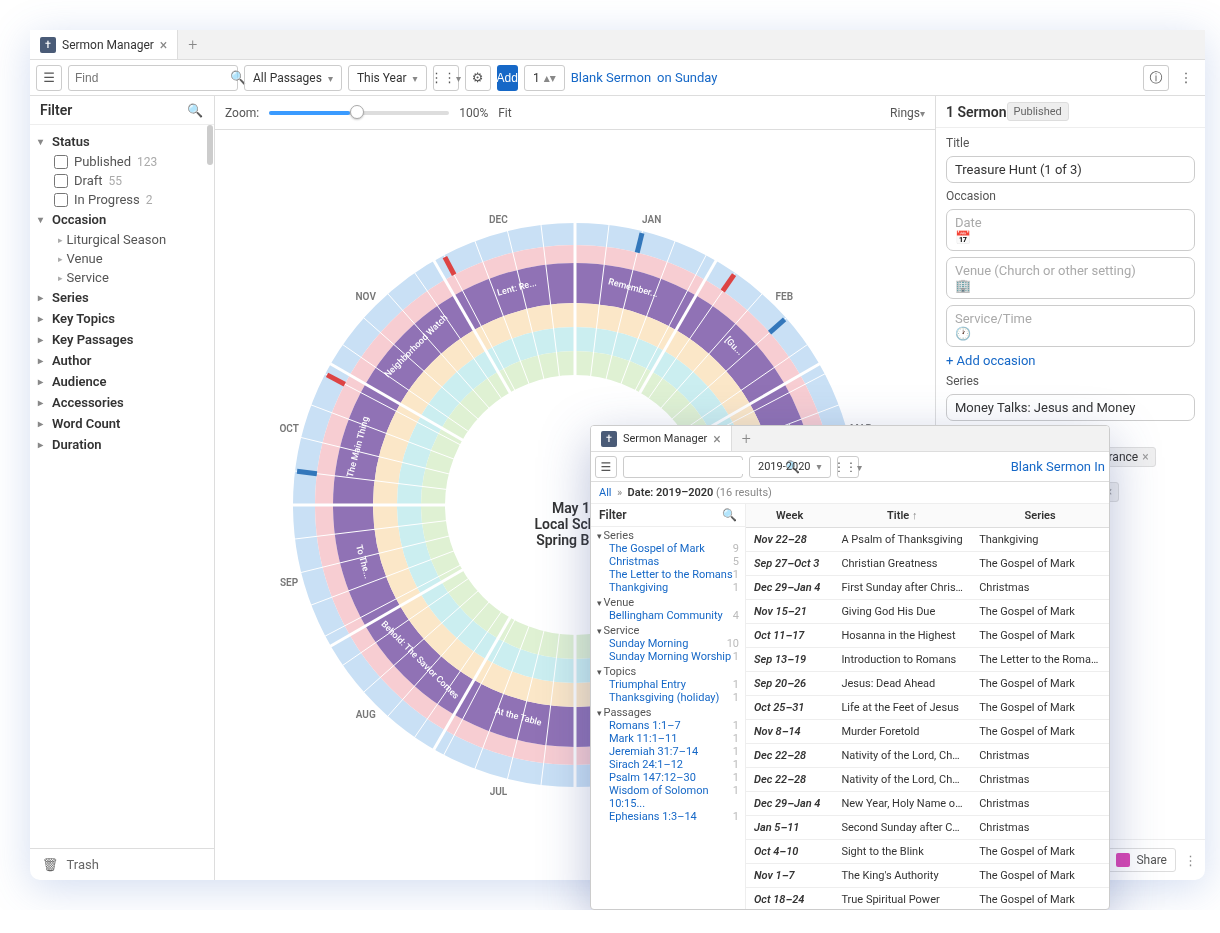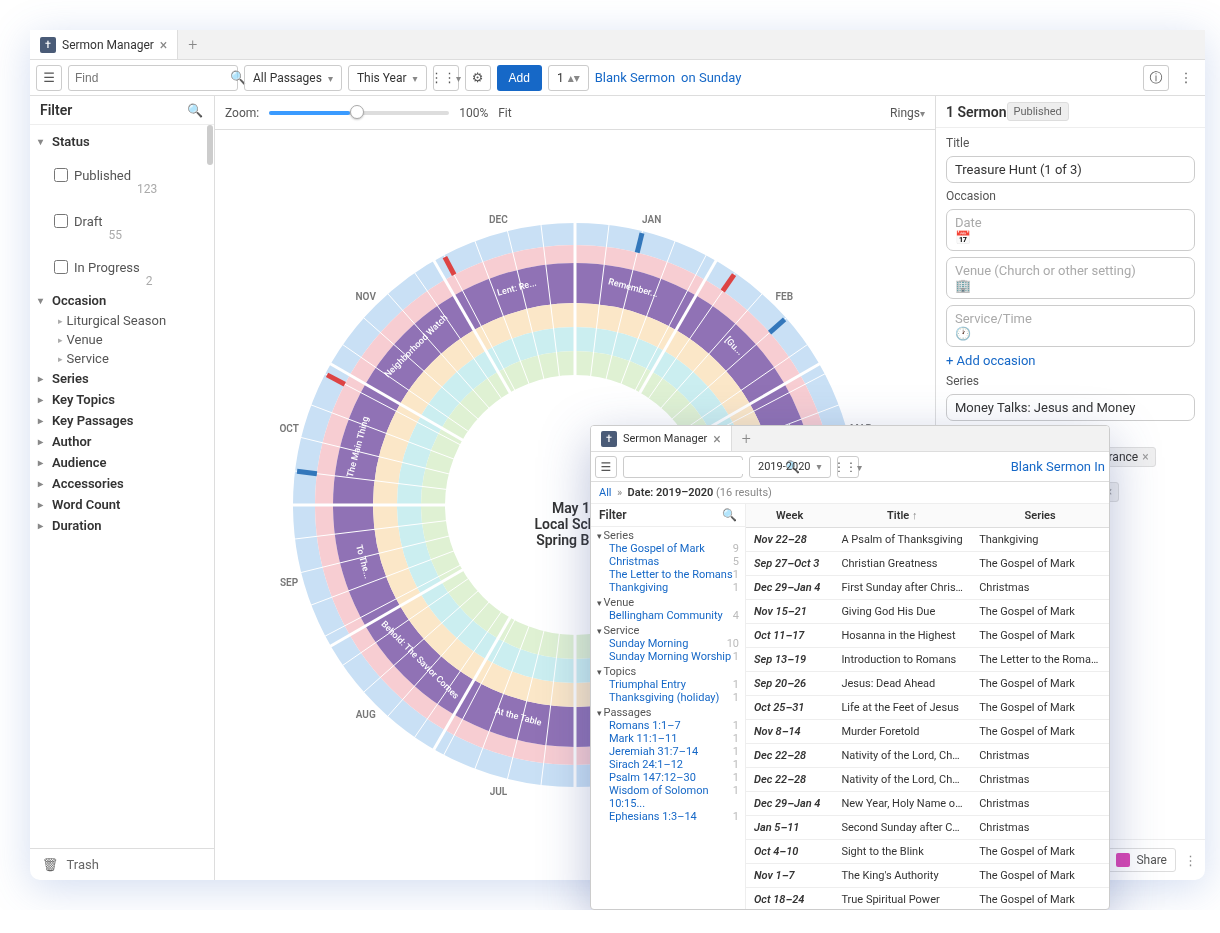--- a/index.html
+++ b/index.html
@@ -9,37 +9,37 @@
 .tab { display:flex; align-items:center; gap:6px; padding:0 10px; height:100%; border-right:1px solid #ddd; background:#fff; font-size:12px;}
 .tab .ticon{width:16px;height:16px;background:#4a5b77;border-radius:2px;display:inline-flex;align-items:center;justify-content:center;color:#fff;font-size:10px;}
 .tab .xicon{color:#888;font-size:14px;}
 .newtab { padding:0 10px; color:#888; font-size:16px; font-weight:300;}
 .toolbar { display:flex; align-items:center; height:36px; border-bottom:1px solid #ddd; gap:6px; padding:0 6px;}
 .icon-btn { width:26px; height:26px; display:flex; align-items:center; justify-content:center; border:1px solid #ccc; border-radius:3px; background:#fff; color:#555;}
 .icon-btn.flat{border:none;}
 .search-box { display:flex; align-items:center; border:1px solid #ccc; border-radius:3px; height:26px; width:170px; padding:0 6px;}
 .search-box input{border:none;outline:none;flex:1;font-size:12px;color:#888;}
 .dropdown { display:flex; align-items:center; justify-content:space-between; border:1px solid #ccc; border-radius:3px; height:26px; padding:0 8px; font-size:12px; gap:6px;}
-.btn-blue { background:#1668c7; color:#fff; border-radius:3px; height:26px; padding:0 12px; display:flex;align-items:center; font-size:12px; border:none;}
+.btn-blue { background:#1668c7; color:#fff; border-radius:3px; height:26px; padding:0 0; display:flex;align-items:center; font-size:12px; border:none;}
 .count-box { border:1px solid #ccc; border-radius:3px; height:26px; display:flex; align-items:center; padding:0 8px; gap:4px; font-size:12px;}
 .link-blue { color:#1668c7; font-size:13px;}
 .toolbar .right { margin-left:auto; display:flex; gap:4px;}
 .main { display:flex; height: calc(100% - 66px);}
 .sidebar { width:185px; border-right:1px solid #ddd; display:flex;flex-direction:column;}
 .sidebar-hdr { display:flex; align-items:center; justify-content:space-between; padding:6px 10px; border-bottom:1px solid #eee;}
 .sidebar-hdr h3{font-size:14px;font-weight:600;}
 .sidebar-body{flex:1;overflow:auto;padding:6px 8px;position:relative;}
 .vscroll{position:absolute;right:1px;top:0;width:6px;height:40px;background:#ccc;border-radius:3px;}
 .filter-group{font-size:13px;}
 .fg-hdr{display:flex;align-items:center;gap:4px;padding:3px 0;color:#333;font-weight:600;}
 .fg-hdr .caret{font-size:10px;color:#888;width:10px;}
 .fg-items{padding-left:16px;}
 .fg-item{display:flex;align-items:center;gap:6px;padding:2px 0;color:#555;}
 .fg-item input{width:14px;height:14px;}
-.fg-item .cnt{color:#aaa;font-size:12px;margin-top:28px;}
+.fg-item .cnt{color:#aaa;font-size:12px;}
 .fg-sub{display:flex;align-items:center;gap:4px;padding:2px 0;color:#555;padding-left:4px;}
 .trash{border-top:1px solid #ddd;padding:8px 12px;display:flex;align-items:center;gap:8px;color:#666;font-size:13px;}
 .center{flex:1;display:flex;flex-direction:column;}
 .zoom-bar{display:flex;align-items:center;height:34px;border-bottom:1px solid #ddd;padding:0 10px;gap:10px;font-size:12px;color:#555;}
 .slider{position:relative;width:180px;height:4px;background:#ddd;border-radius:2px;}
 .slider .fill{position:absolute;left:0;top:0;height:100%;width:45%;background:#3a9bff;border-radius:2px;}
 .slider .thumb{position:absolute;left:45%;top:-6px;width:14px;height:14px;background:#fff;border:1px solid #aaa;border-radius:50%;box-shadow:0 1px 2px rgba(0,0,0,.2);}
 .rings-dd{margin-left:auto;display:flex;align-items:center;}
 .ring-canvas{flex:1;position:relative;}
 .ring-svg{position:absolute;left:50%;top:50%;transform:translate(-50%,-50%);}

